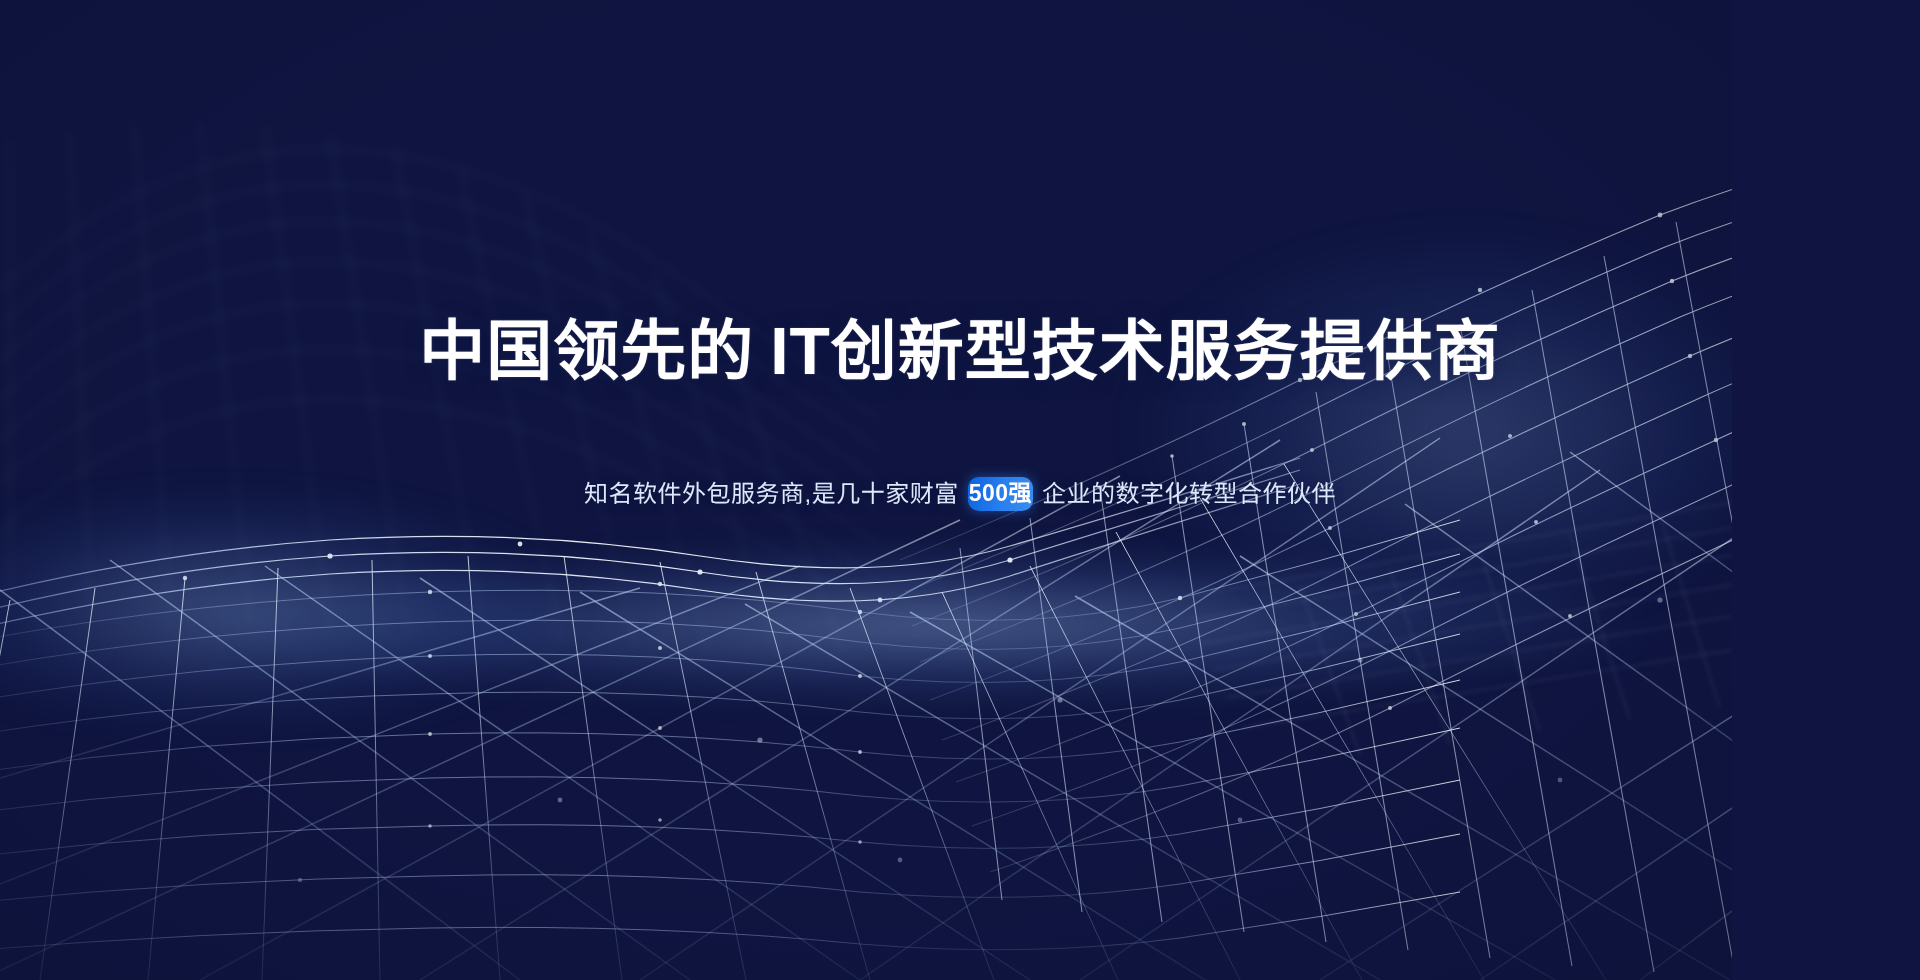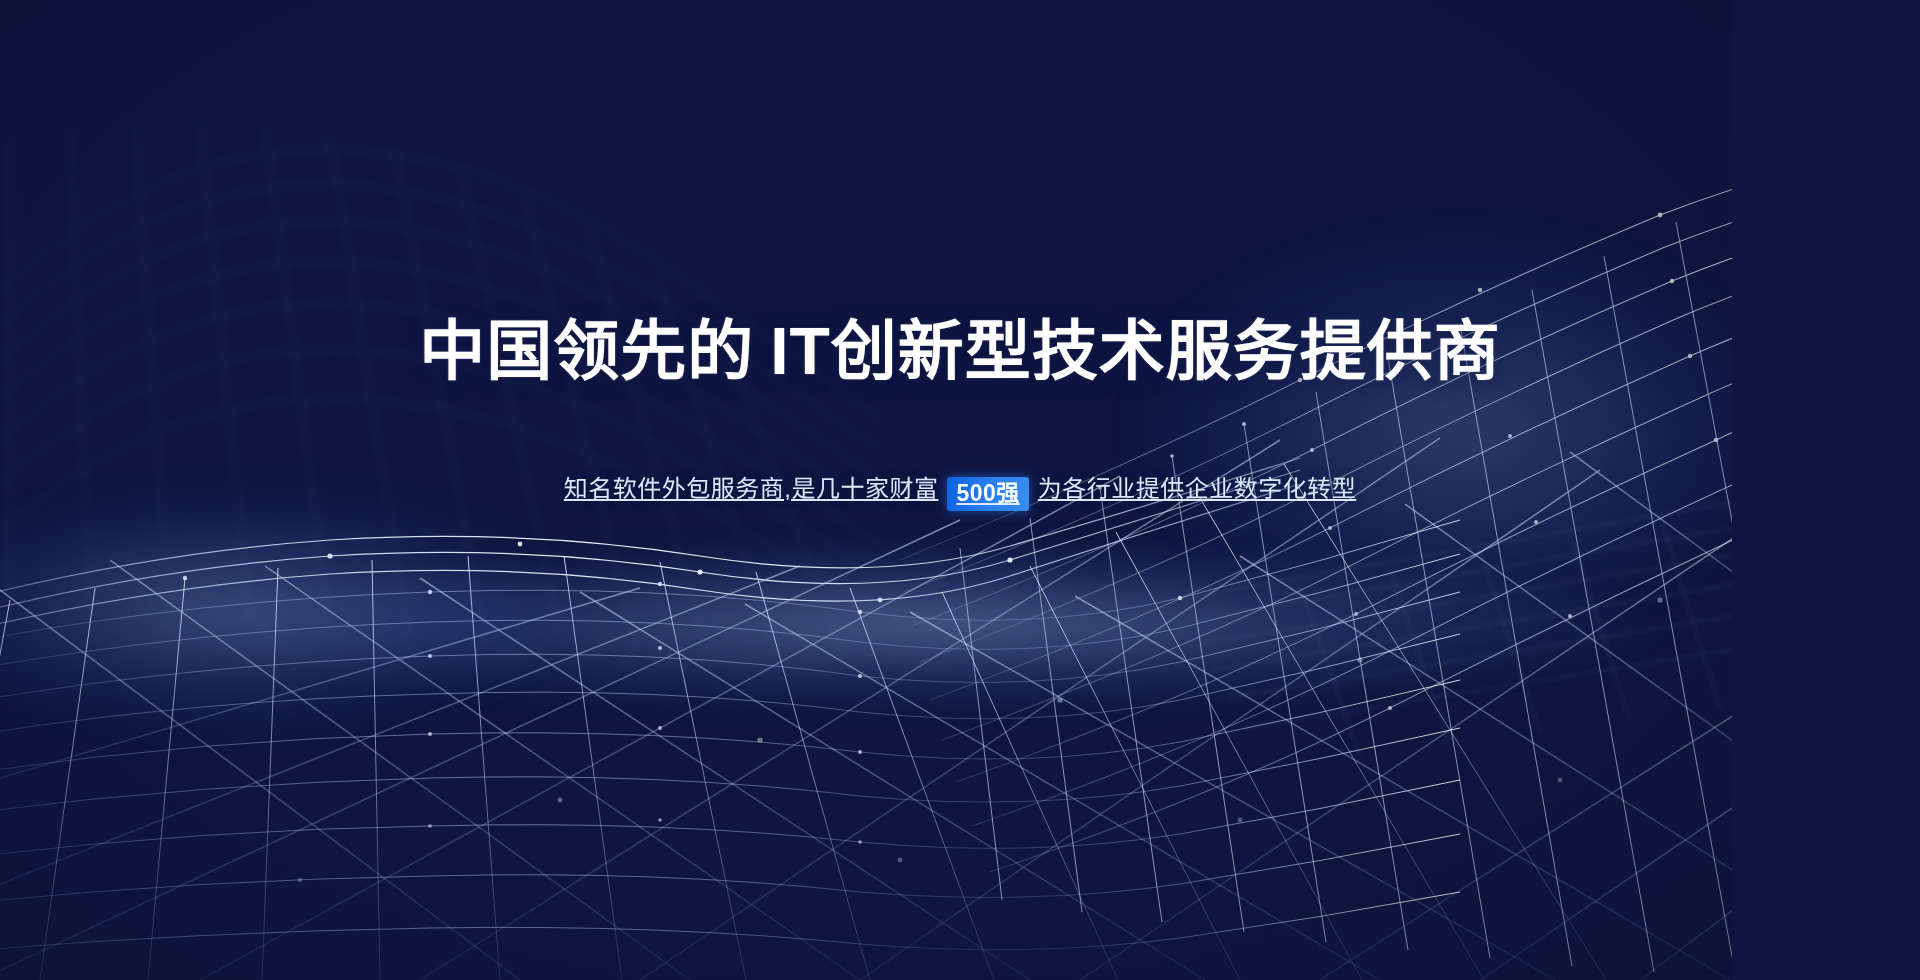--- a/index.html
+++ b/index.html
@@ -86,37 +86,36 @@
     pointer-events:auto;
   }
   .headline .sp{ display:inline-block; width:16px; }
 
   .subline{
     font-size:24px;
     line-height:1;
     color:#dde8fb;
     letter-spacing:.5px;
     white-space:nowrap;
-    display:flex; 
+    display:flex; align-items:center;
     text-shadow:0 1px 10px rgba(8,16,60,0.55);
     pointer-events:auto;
-    text-decoration:underline;
   }
   .subline-1{ margin-top:93px; }
   .subline-2{ margin-top:26px; }
 
   .badge{
     display:inline-block;
     font-size:23px;
     font-weight:700;
     color:#ffffff;
-    padding:5px 9px 6px;
+    padding:5px 1px 6px;
     margin:0 9px;
     line-height:1;
-    border-radius:3px;
+    border-radius:11px;
     text-shadow:none;
     pointer-events:auto;
   }
   .badge-500{
     background:linear-gradient(100deg,#0d63e0 0%,#2a80ec 55%,#3a8cf0 100%);
     box-shadow:0 0 12px rgba(40,120,235,0.55);
   }
   .badge-10{
     background:linear-gradient(100deg,#1142e8 0%,#1f55f2 60%,#2a62f5 100%);
     box-shadow:0 0 12px rgba(35,85,240,0.55);
@@ -355,18 +354,18 @@
 
   <div class="content">
 
     <h1 class="headline">
       <span>中国领先的</span><span class="sp"></span><span>IT创新型技术服务提供商</span>
     </h1>
 
     <p class="subline subline-1">
       <span>知名软件外包服务商,是几十家财富</span>
         <span class="badge badge-500">500强</span>
-        <span>为各行业提供企业数字化转型</span>
+        <span>企业的数字化转型合作伙伴</span>
     </p>
 
 
   </div>
 </div>
 
 </body></html>

